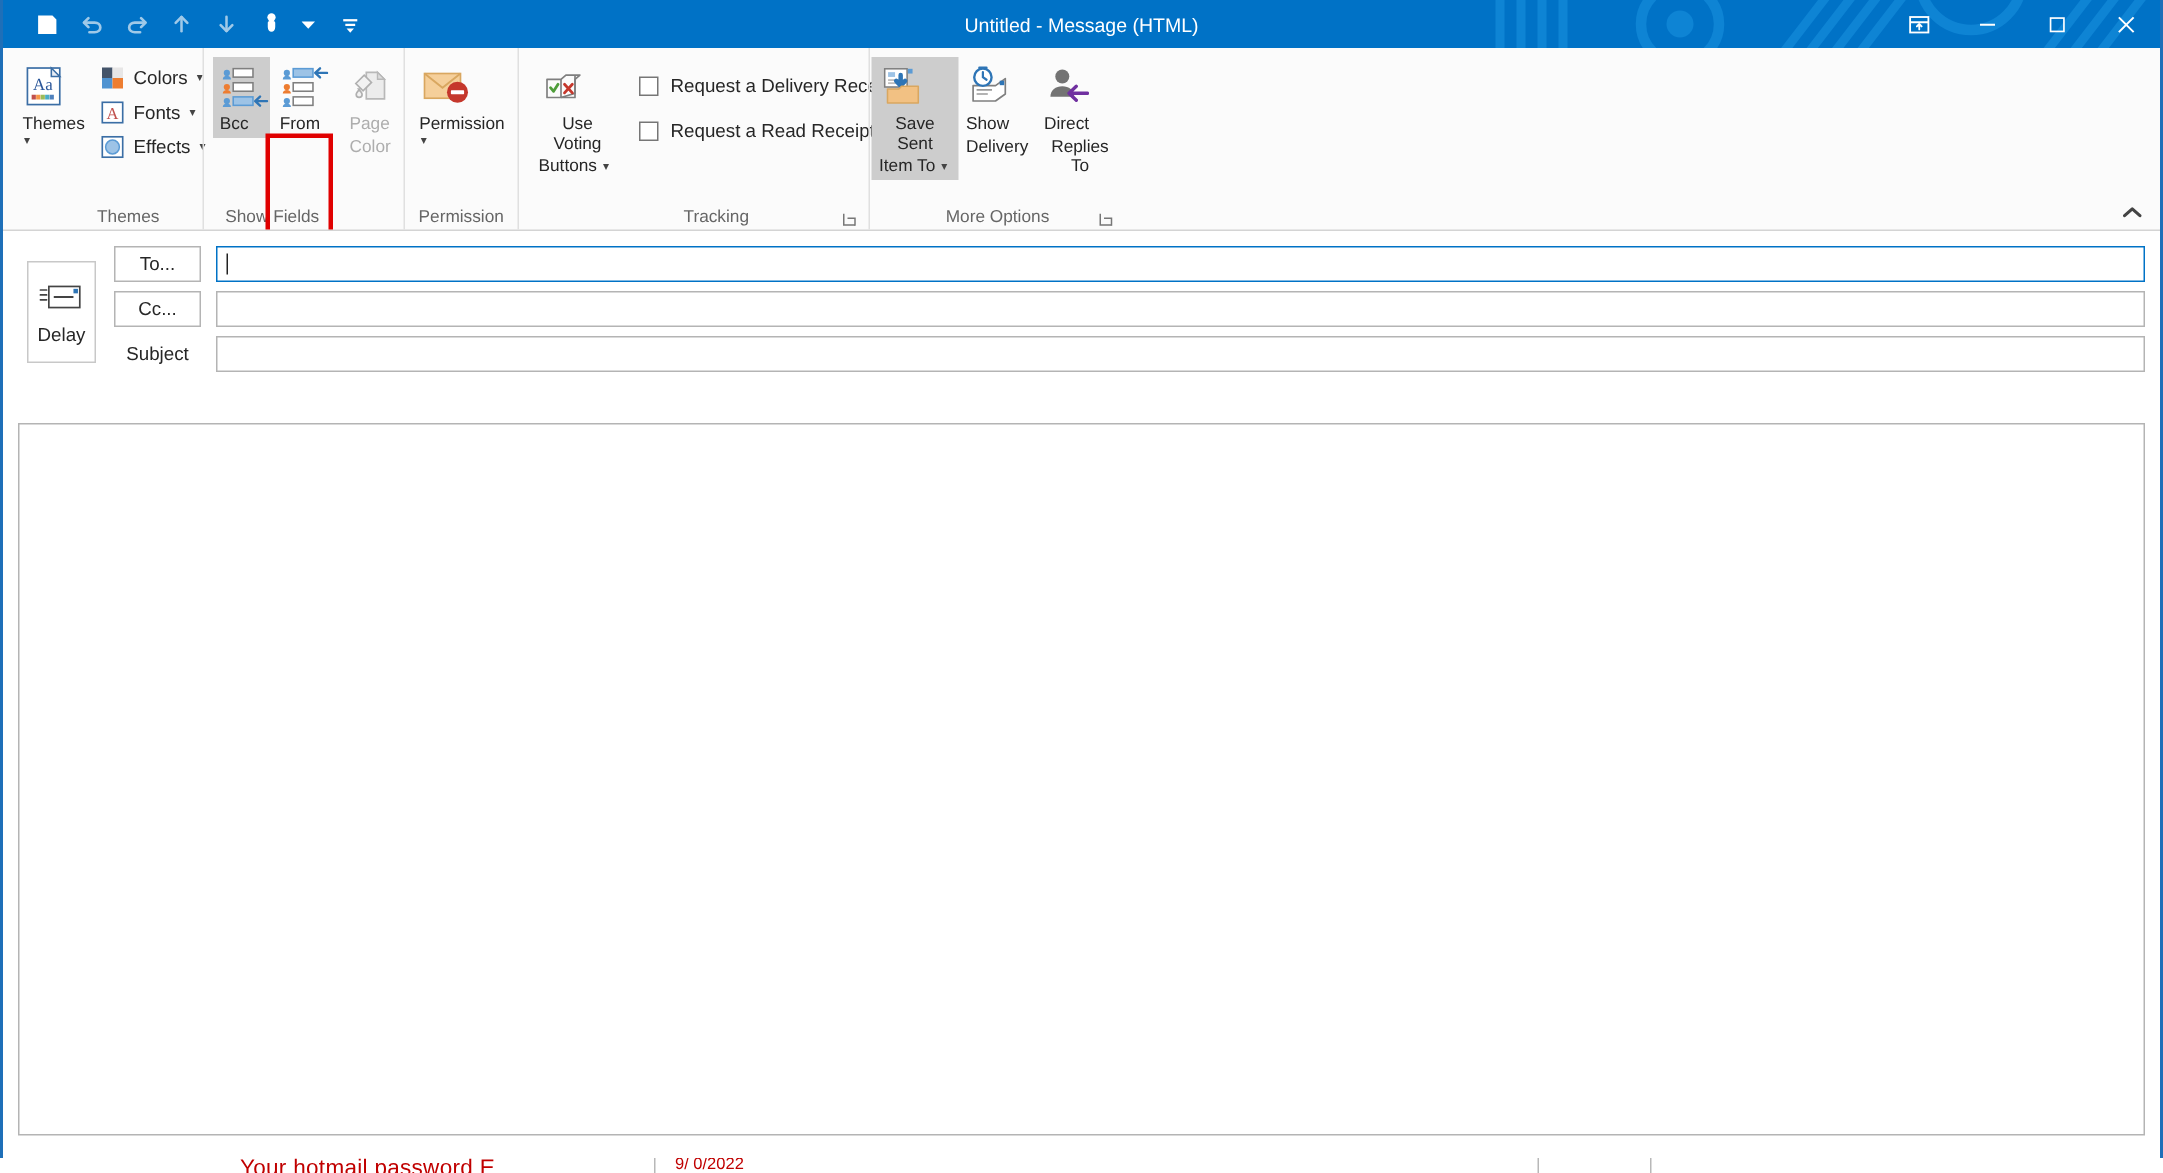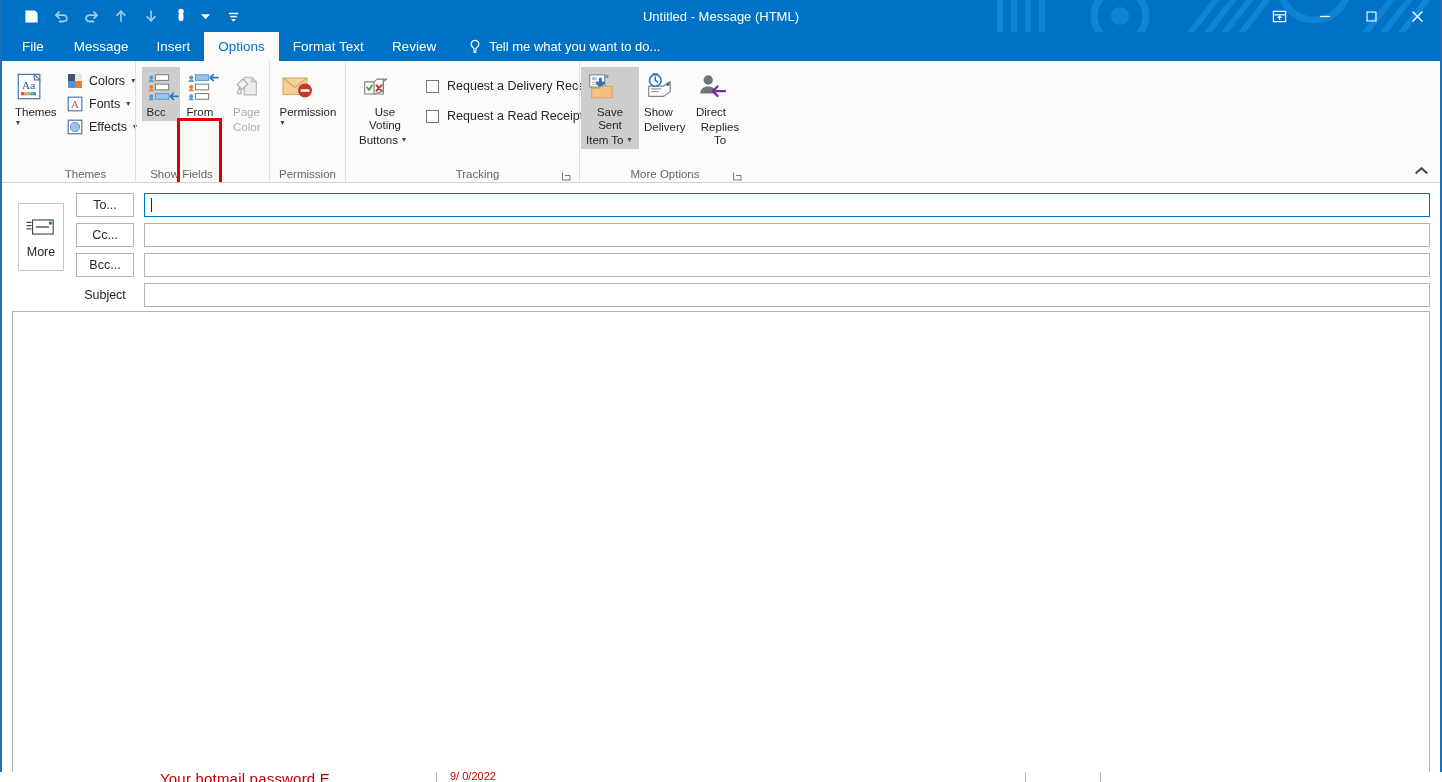--- a/index.html
+++ b/index.html
@@ -317,37 +317,20 @@
             </svg>
         </div>
         <div class="win-btn" title="Close">
           <svg width="15" height="15" viewBox="0 0 14 14" stroke="currentColor" stroke-width="1.25">
               <path d="M2.4 2.4l9.2 9.2M11.6 2.4l-9.2 9.2"></path>
             </svg>
         </div>
       </div>
     </div>
 
-    <div class="tabstrip">
-      <div class="tab file">File</div>
-      <div class="tab">Message</div>
-      <div class="tab">Insert</div>
-      <div class="tab active">Options</div>
-      <div class="tab">Format Text</div>
-      <div class="tab">Review</div>
-      <div class="tellme">
-        <span style="display:flex;">
-          <svg width="14" height="15" viewBox="0 0 14 16" fill="none" stroke="#ffffff" stroke-width="1.25">
-            <path d="M7 1.4a4 4 0 0 0-2.3 7.3c.5.4.8.9.8 1.5v.5h3v-.5c0-.6.3-1.1.8-1.5A4 4 0 0 0 7 1.4z"></path>
-            <path d="M5.6 12.6h2.8M6.1 14.3h1.8" stroke-linecap="round"></path>
-          </svg>
-        </span>
-        <span>Tell me what you want to do...</span>
-      </div>
-    </div>
 
     <div class="ribbon">
 
       <div class="group" style="width:133px;">
         <div class="group-body" style="padding-left:8px;">
           <div class="rbtn" style="min-width:52px;">
             <span class="ico">
               <svg width="30" height="30" viewBox="0 0 32 32">
                 <rect x="3.5" y="2.5" width="23" height="26" fill="#ffffff" stroke="#3b6ea5" stroke-width="1.2"></rect>
                 <path d="M20.5 2.5l6 6h-6z" fill="#e8eef6" stroke="#3b6ea5" stroke-width="1.1"></path>
@@ -603,45 +586,39 @@
       <div class="send-col">
         <div class="send-btn">
           <span style="display:flex;">
             <svg width="30" height="22" viewBox="0 0 32 22">
               <rect x="7" y="3.5" width="22" height="15" fill="#ffffff" stroke="#444444" stroke-width="1.2"></rect>
               <path d="M10.5 11h14" stroke="#444444" stroke-width="1.4"></path>
               <rect x="24.5" y="5.2" width="3.2" height="3.2" fill="#2e75b6"></rect>
               <path d="M1 6h4.4M1 9.5h4.4M1 13h4.4" stroke="#444444" stroke-width="1.2" stroke-linecap="round"></path>
             </svg>
           </span>
-          <span>More</span>
+          <span>Delay</span>
         </div>
       </div>
 
       <div class="fields">
         <div class="frow">
           <div class="fbtn">To...</div>
           <div class="finput focused">
             <span></span>
             <span class="caretbar"></span>
           </div>
         </div>
         <div class="frow">
           <div class="fbtn">Cc...</div>
           <div class="finput">
             <span></span>
           </div>
         </div>
         <div class="frow">
-          <div class="fbtn">Bcc...</div>
-          <div class="finput">
-            <span></span>
-          </div>
-        </div>
-        <div class="frow">
           <div class="flabel">Subject</div>
           <div class="finput">
             <span></span>
           </div>
         </div>
       </div>
     </div>
 
     <div class="bodywrap">
       <div class="bodybox"></div>

